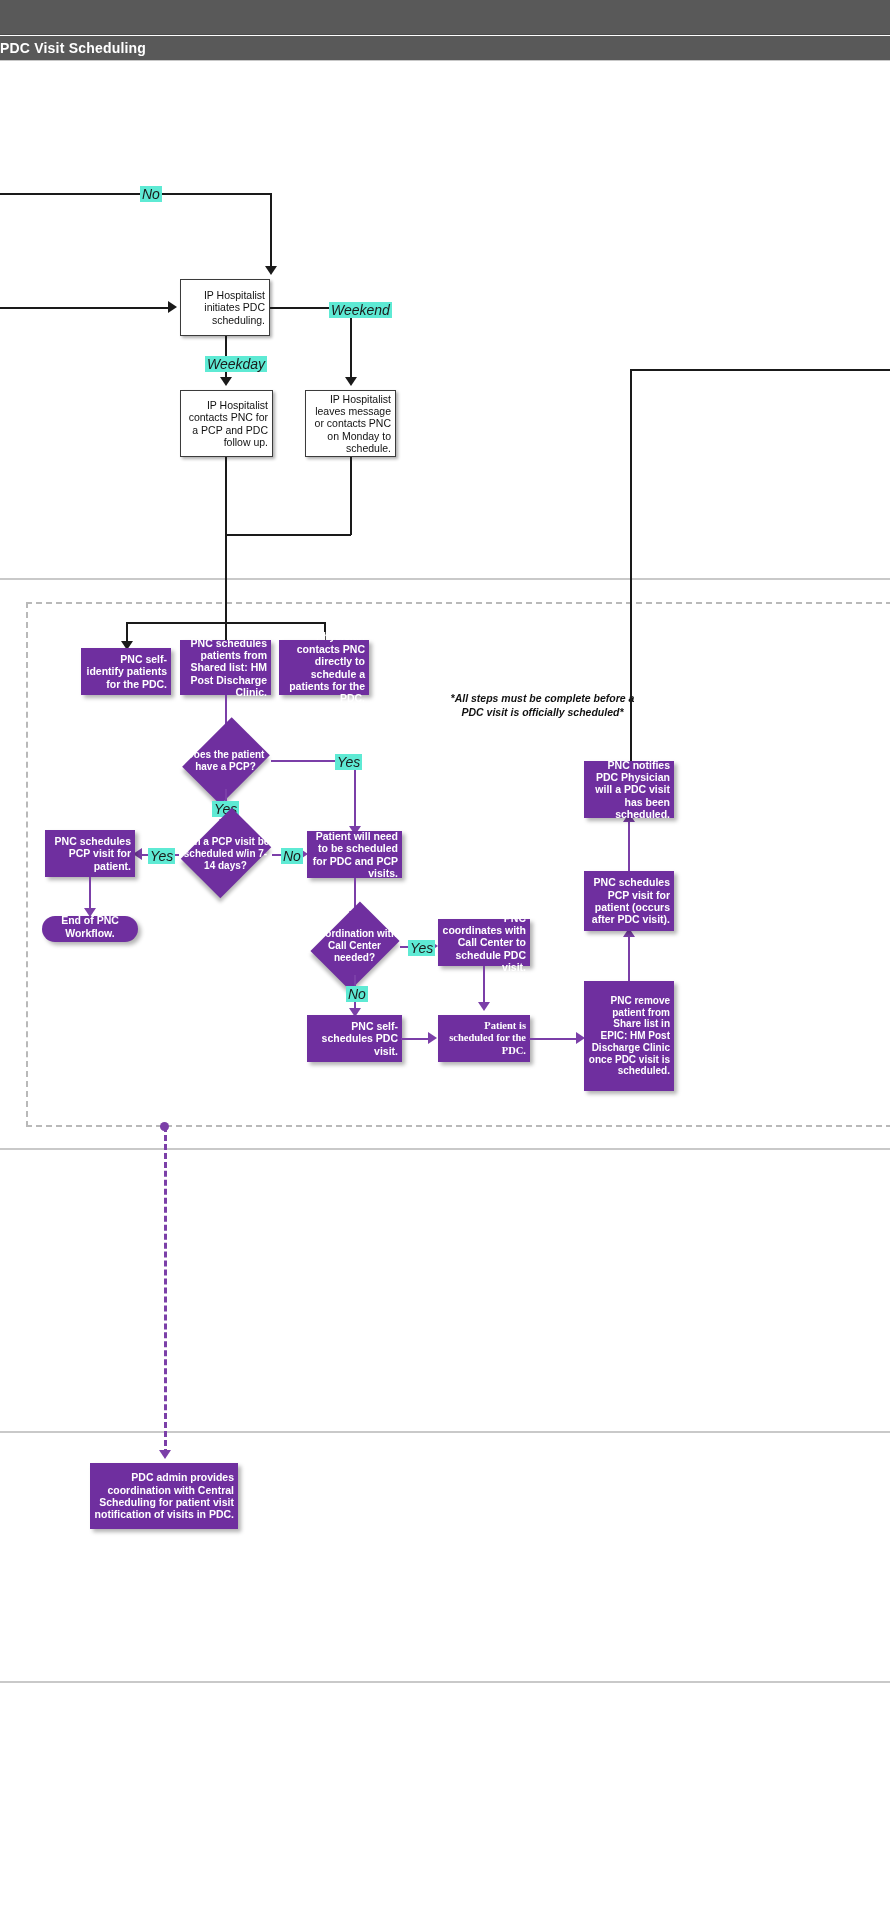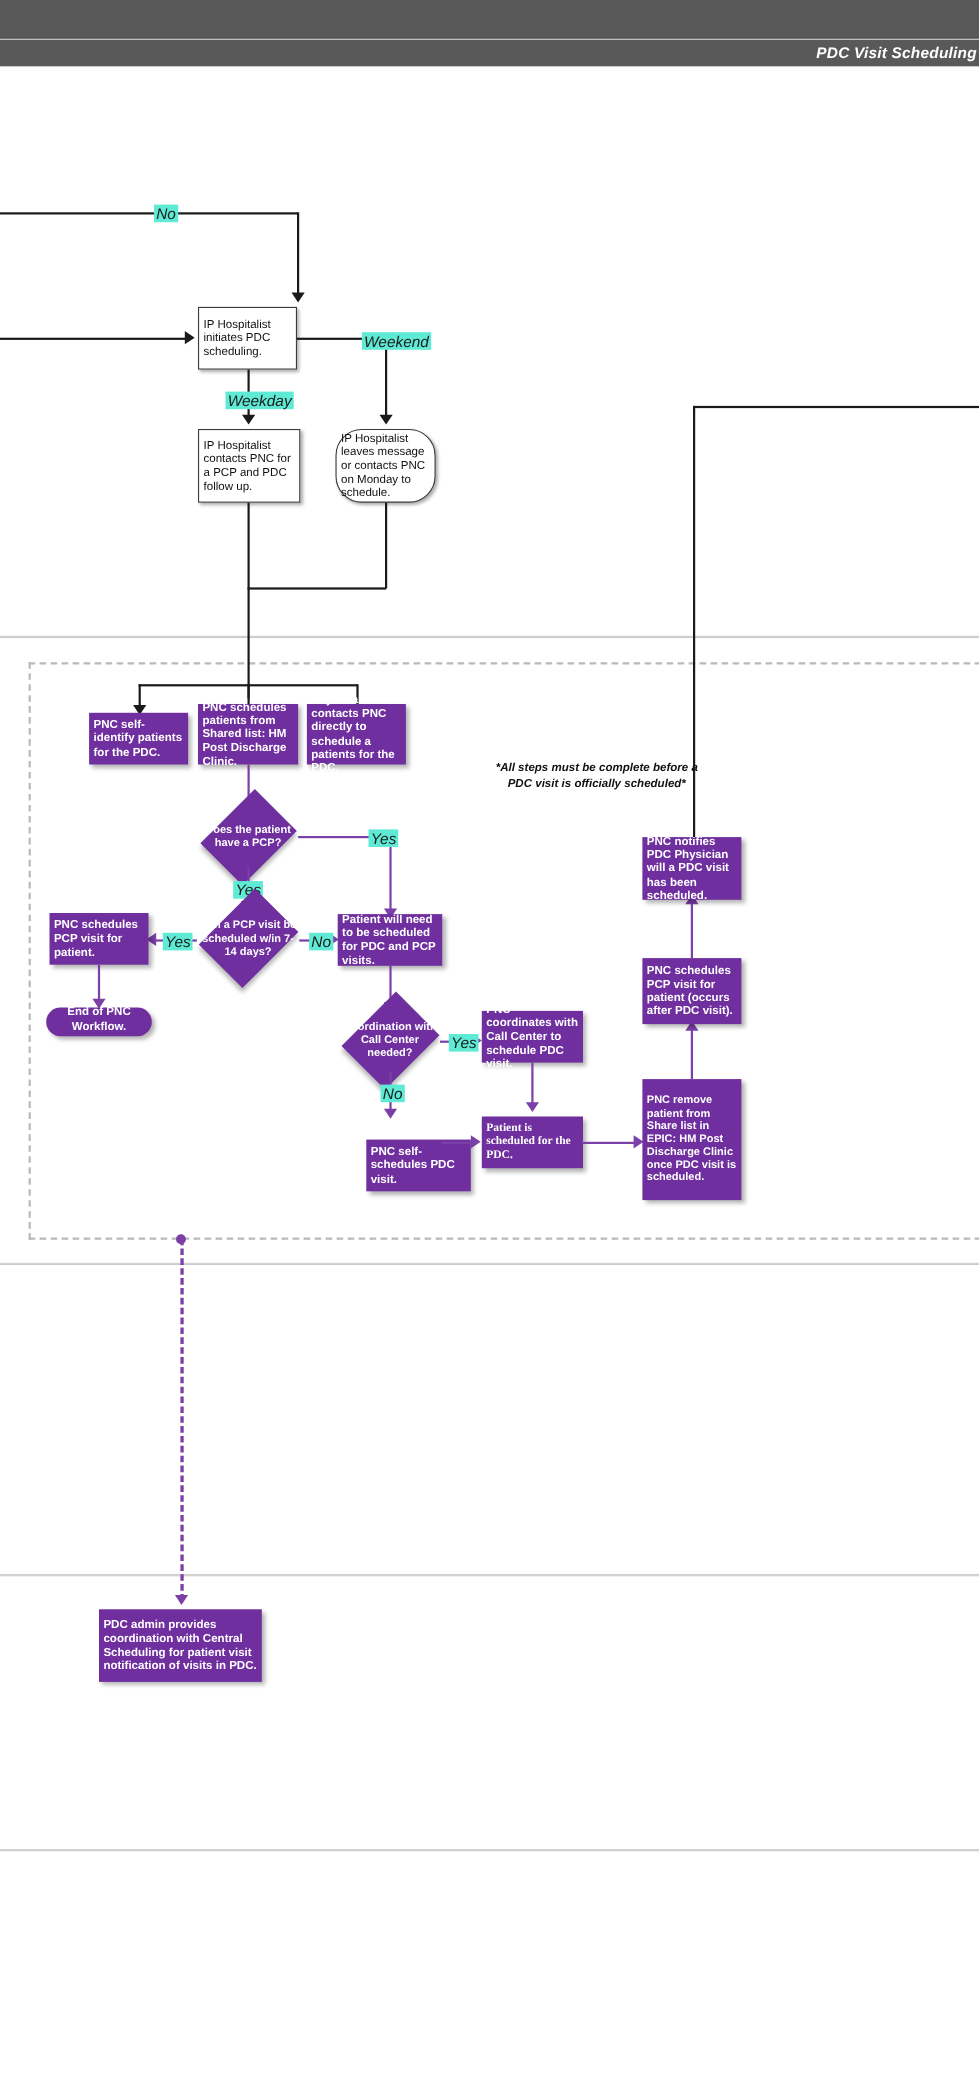--- a/index.html
+++ b/index.html
@@ -14,21 +14,21 @@
 
   
   .chrome-top {
     position:absolute; left:0; top:0; width:890px; height:35px;
     background:#595959;
     border-bottom:1px solid #4a4a4a;
   }
   .title-bar {
     position:absolute; left:0; top:36px; width:890px; height:24px;
     background:#595959;
-    display:flex; align-items:center; justify-content:flex-end;font-style:italic;
+    display:flex; align-items:center; justify-content:flex-start;
   }
   .title-bar .title {
     color:#ffffff; font-size:14px; font-weight:bold; letter-spacing:.2px;
     padding-right:2px;
   }
   .chrome-shadow {
     position:absolute; left:0; top:60px; width:890px; height:4px;
     background:linear-gradient(to bottom, rgba(0,0,0,.25), rgba(0,0,0,0));
   }
 
@@ -49,21 +49,21 @@
   .group-box {
     position:absolute;
     border:2px dashed #b9b9b9;
     background:transparent;
   }
 
   
   .node {
     position:absolute;
     display:flex; align-items:center; justify-content:center;
-    text-align:left;
+    text-align:right;
     line-height:1.18;
     padding:3px 4px;
   }
   .node span { display:block; width:100%; }
 
   .box-white {
     background:#ffffff;
     border:1px solid #3b3b3b;
     color:#111111;
     font-size:10.5px;
@@ -175,21 +175,21 @@
 <div class="edge-label" style="left:329px; top:302px;">Weekend</div>
 
 <div class="ln v" style="left:225px; top:336px; height:43px;"></div>
 <div class="arrow down" style="left:220px; top:377px;"></div>
 <div class="edge-label" style="left:205px; top:356px;">Weekday</div>
 
 <div class="node box-white" style="left:180px; top:390px; width:93px; height:67px;">
   <span>IP Hospitalist contacts PNC for a PCP and PDC follow up.</span>
 </div>
 
-<div class="node box-white" style="left:305px; top:390px; width:91px; height:67px;border-radius:24px;">
+<div class="node box-white" style="left:305px; top:390px; width:91px; height:67px;">
   <span>IP Hospitalist leaves message or contacts PNC on Monday to schedule.</span>
 </div>
 
 <div class="ln v" style="left:225px; top:457px; height:178px;"></div>
 <div class="ln v" style="left:350px; top:457px; height:78px;"></div>
 <div class="ln h" style="left:225px; top:534px; width:126px;"></div>
 
 <div class="ln h" style="left:126px; top:622px; width:199px;"></div>
 <div class="ln v" style="left:126px; top:622px; height:22px;"></div>
 <div class="arrow down" style="left:121px; top:641px;"></div>
@@ -272,21 +272,21 @@
   <span>PNC coordinates with Call Center to schedule PDC visit.</span>
 </div>
 
 <div class="ln p v" style="left:483px; top:966px; height:38px;"></div>
 <div class="arrow pdown" style="left:478px; top:1002px;"></div>
 
 <div class="ln p v" style="left:354px; top:975px; height:35px;"></div>
 <div class="arrow pdown" style="left:349px; top:1008px;"></div>
 <div class="edge-label" style="left:346px; top:986px;">No</div>
 
-<div class="node box-purple" style="left:307px; top:1036px; width:95px; height:47px;margin-left:26px;">
+<div class="node box-purple" style="left:307px; top:1015px; width:95px; height:47px;">
   <span>PNC self-schedules PDC visit.</span>
 </div>
 
 <div class="ln p h" style="left:401px; top:1038px; width:30px;"></div>
 <div class="arrow pright" style="left:428px; top:1032px;"></div>
 
 <div class="node box-purple" style="left:438px; top:1015px; width:92px; height:47px;font-family:Liberation Serif, serif;">
   <span>Patient is scheduled for the PDC.</span>
 </div>
 

